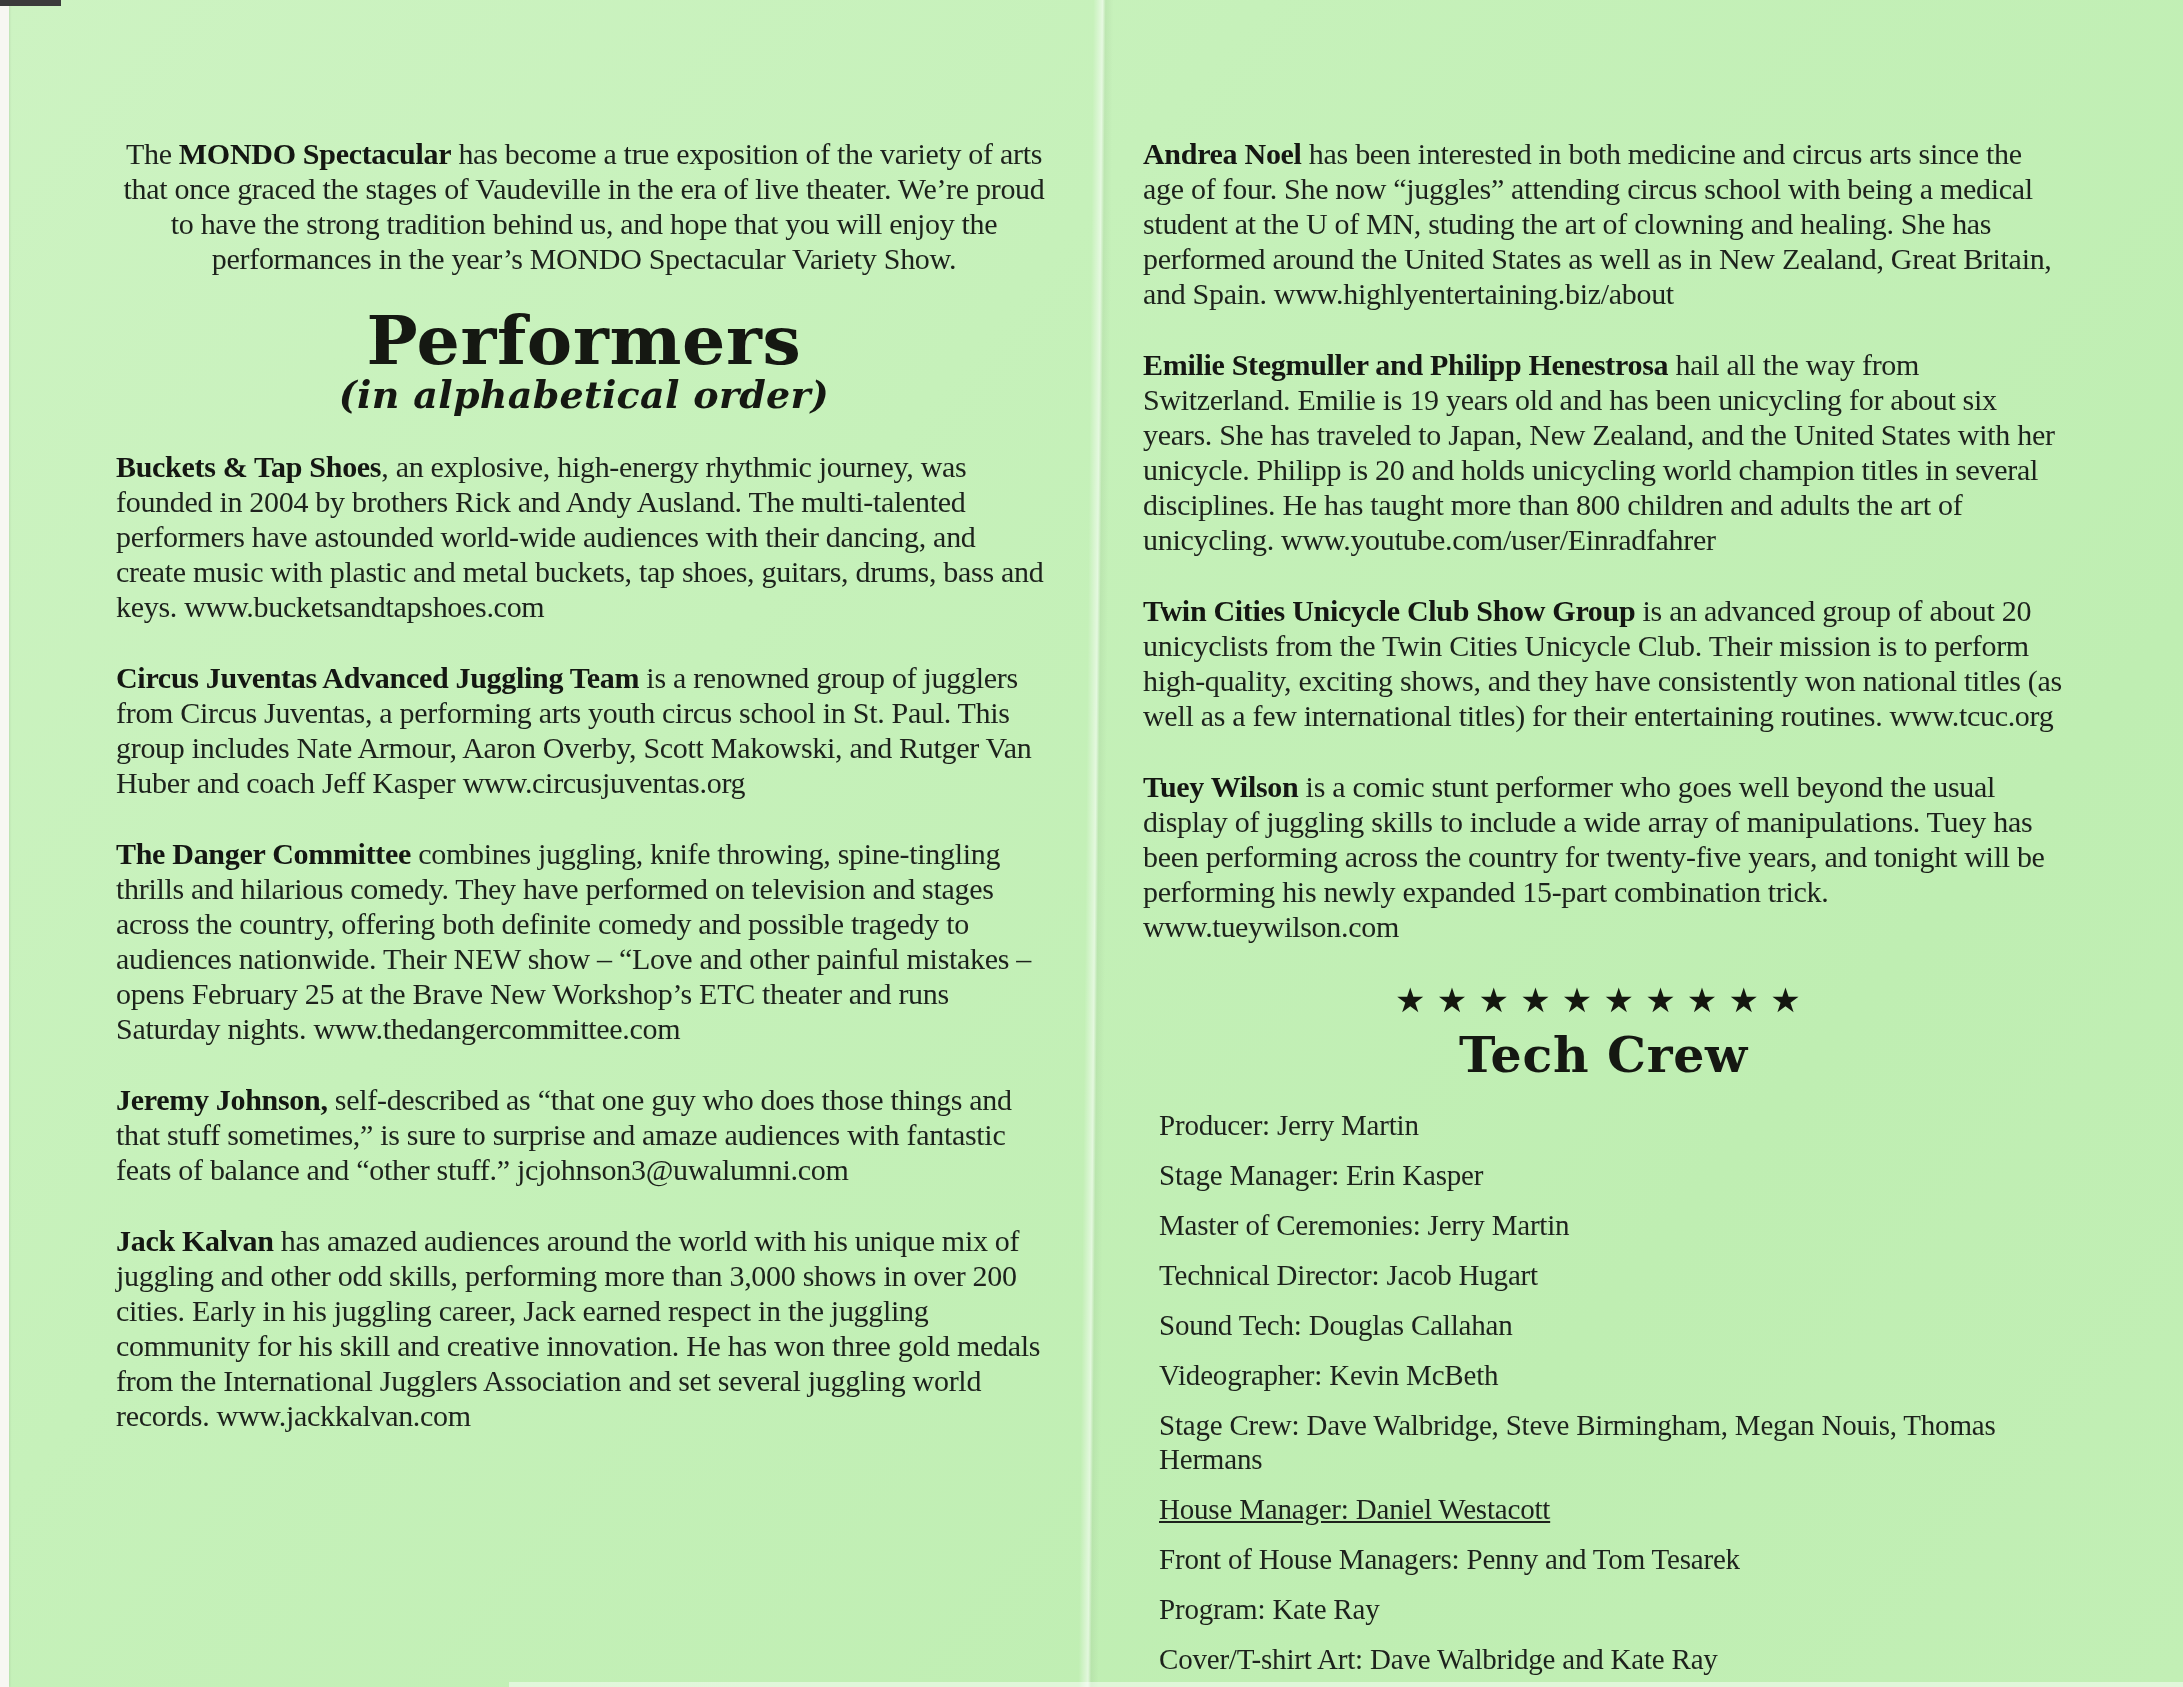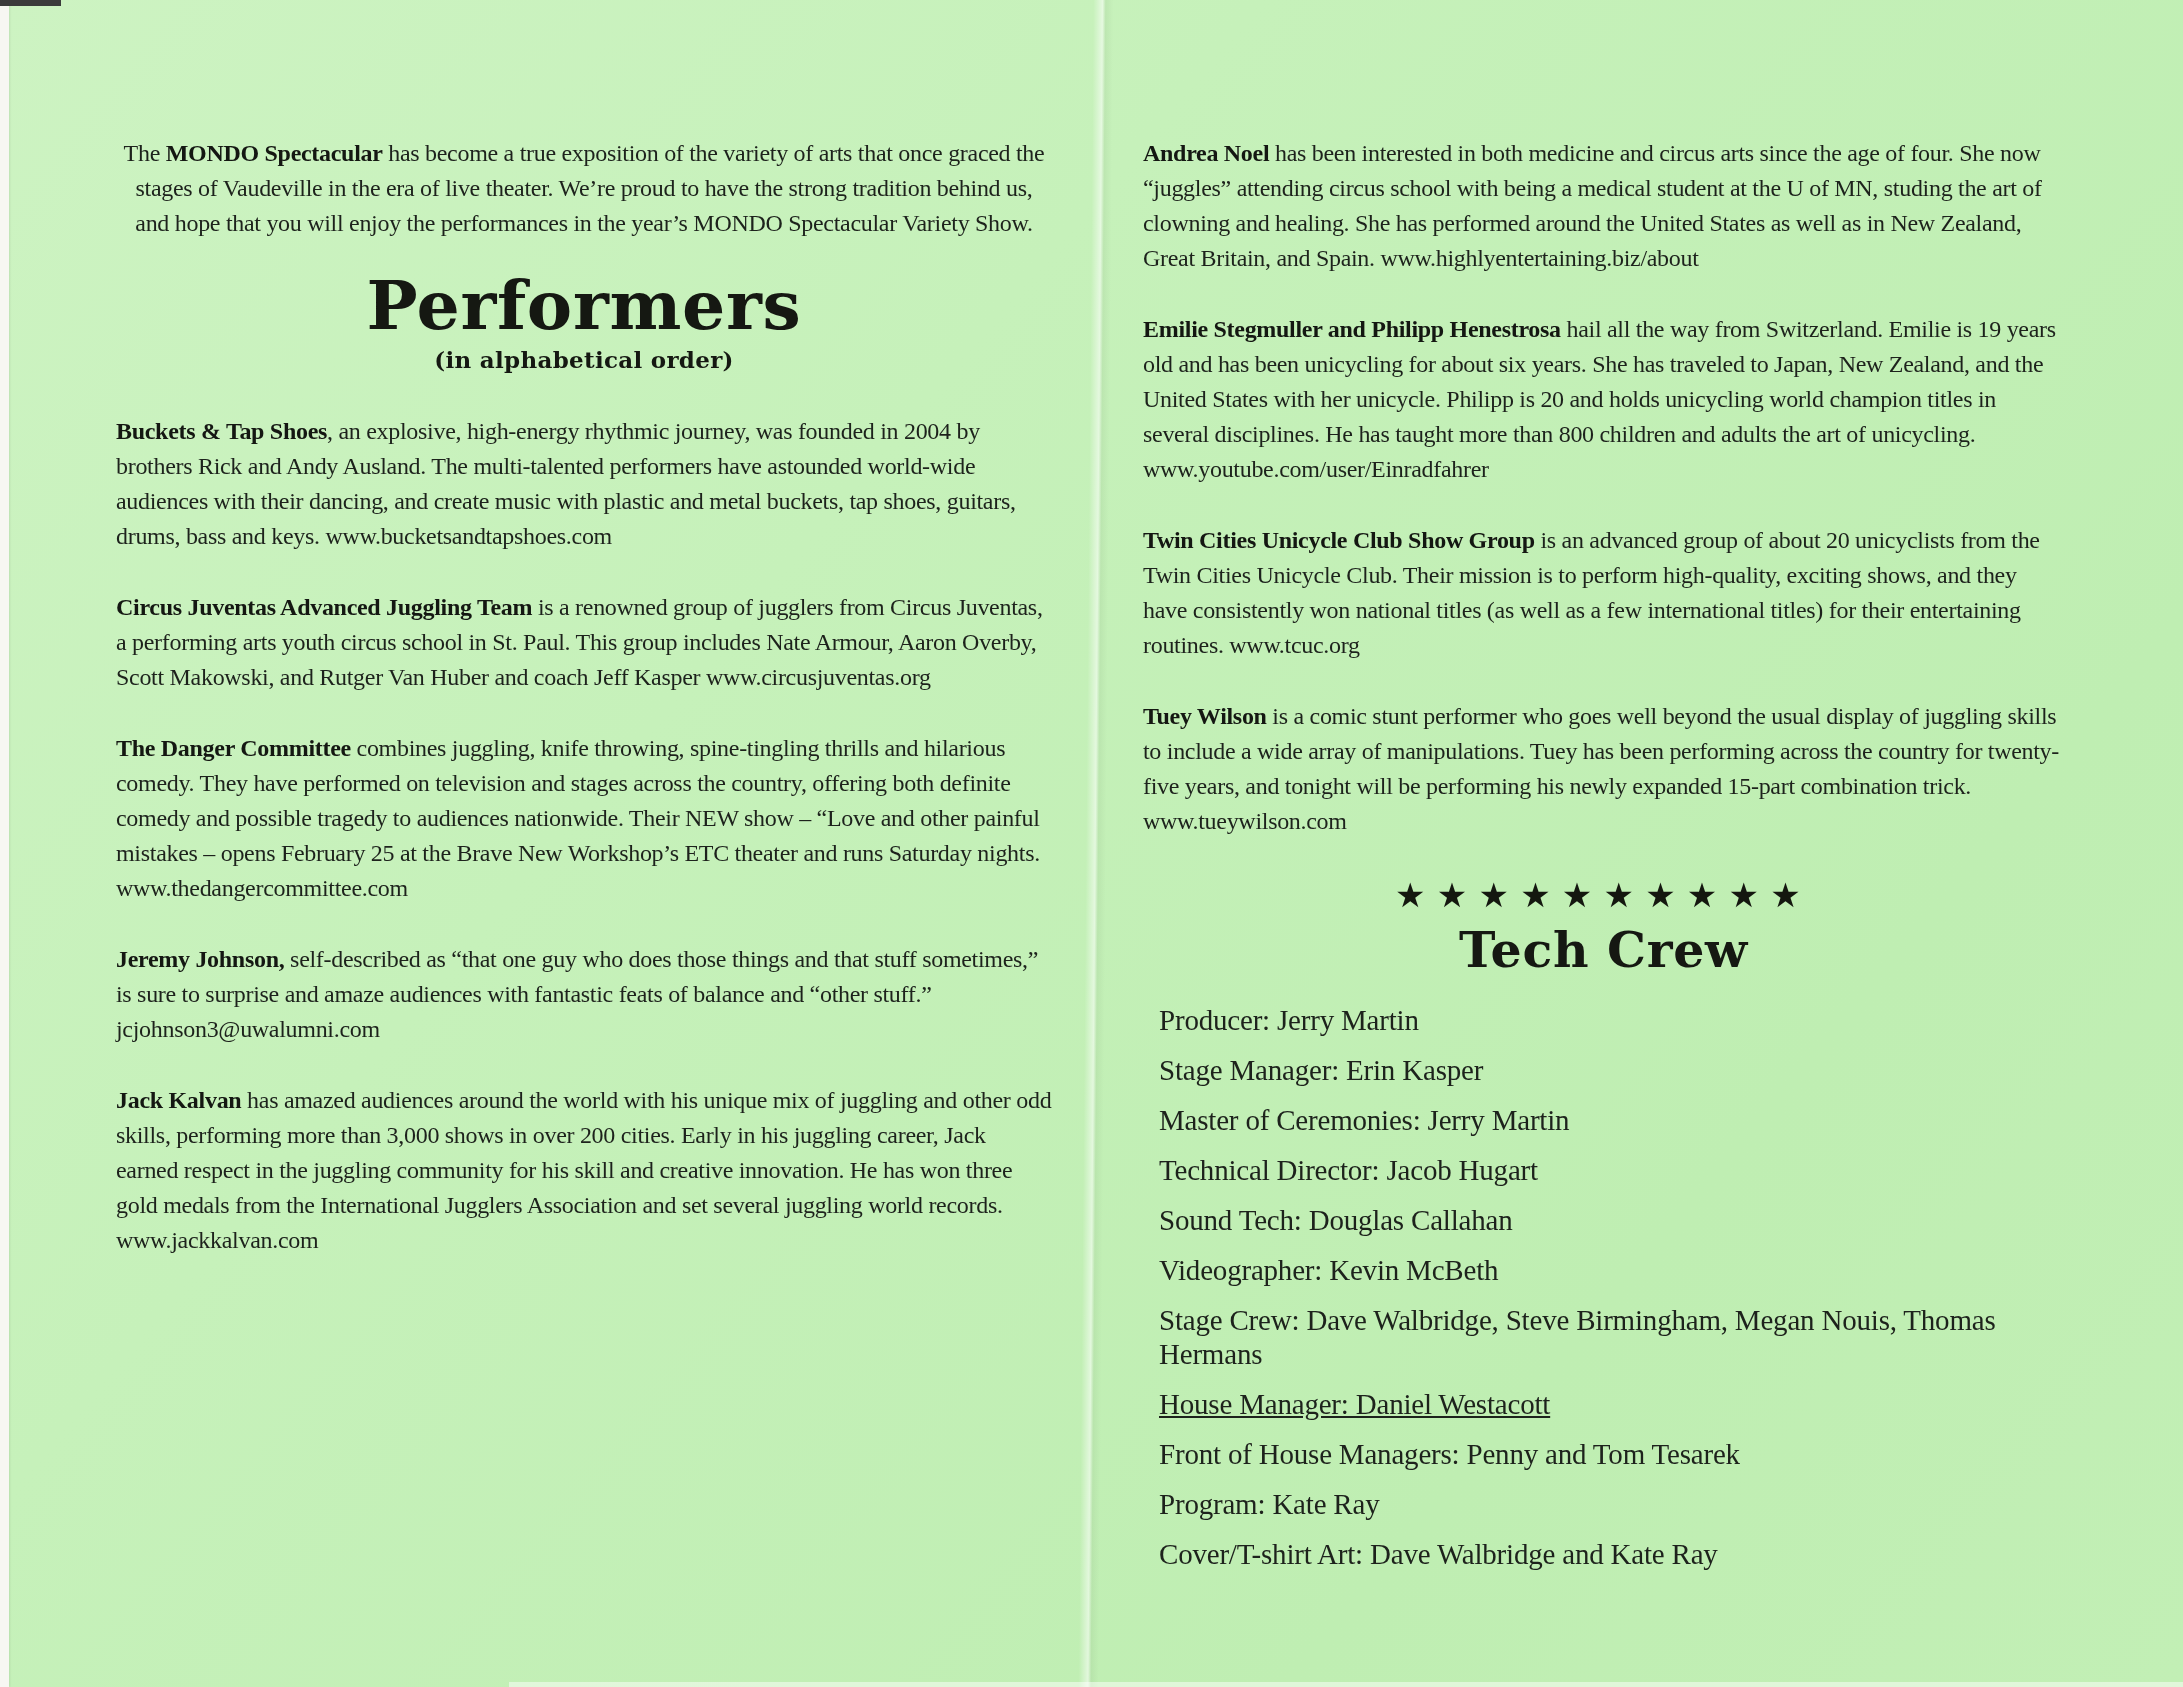--- a/index.html
+++ b/index.html
@@ -18,31 +18,31 @@
   .edge-top-dark{position:absolute;left:0;top:0;width:61px;height:6px;background:#3b3b3b;}
   .edge-bottom-light{position:absolute;left:509px;right:0;bottom:0;height:4.6px;background:rgba(255,255,255,0.5);}
   .fold-crease{
     position:absolute;top:0;bottom:0;left:1086px;width:20px;
     background:linear-gradient(90deg,rgba(0,0,0,0) 0%,rgba(255,255,255,0.55) 46%,rgba(140,175,130,0.16) 62%,rgba(0,0,0,0) 100%);
     transform:skewX(-0.5deg);
   }
   .col-left{position:absolute;left:116px;top:136px;width:936px;}
   .col-right{position:absolute;left:1143px;top:136px;width:921px;}
   p.body-par{
-    font-size:24px;line-height:35px;color:#1d221c;
+    font-size:30px;line-height:35px;color:#1d221c;
     letter-spacing:-0.3px;margin:0 0 36px 0;text-align:left;
   }
   p.intro{text-align:center;margin-bottom:4px;}
   strong{font-weight:bold;color:#141712;}
   .slab{
     font-family:"DejaVu Serif", serif;font-weight:bold;color:#151812;
     text-align:center;
   }
   .performers-heading{font-size:68px;line-height:53px;margin:38px 0 10.6px 0;letter-spacing:0.7px;}
-  .performers-subheading{font-size:23px;line-height:34px;margin:0 0 37px 0;letter-spacing:0.3px;}
+  .performers-subheading{font-size:38px;line-height:34px;margin:0 0 37px 0;letter-spacing:0.3px;font-style:italic;}
   .link{
     text-decoration-thickness:2.3px;
     text-underline-offset:4.6px;
   }
   .stars-divider{
     font-family:"DejaVu Sans", sans-serif;
     text-align:center;font-size:34px;letter-spacing:11.2px;
     color:#14170f;margin:24px 0 9.3px 0;
   }
   .tech-crew-heading{font-size:49px;line-height:52px;margin:4px 0 26.5px 0;letter-spacing:0.7px;}

